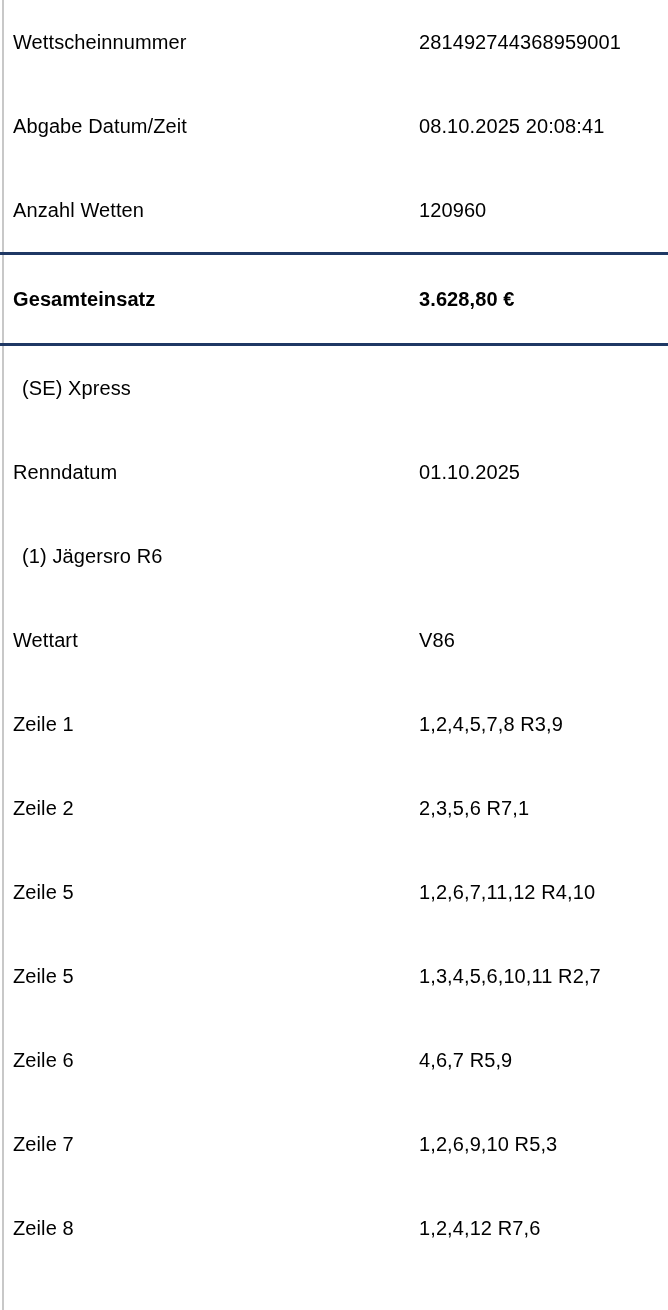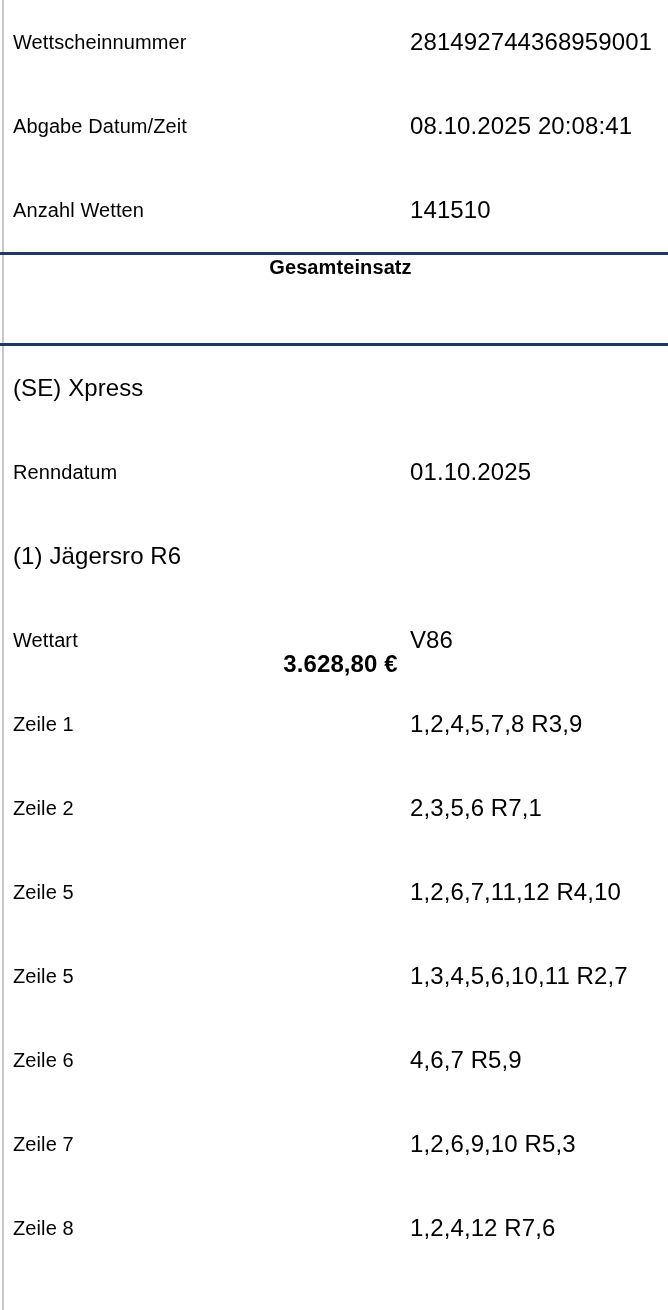--- a/index.html
+++ b/index.html
@@ -53,30 +53,30 @@
   .row .label {
     flex: 0 0 397px;
     font-size: 20px;
     line-height: 24px;
     letter-spacing: 0.1px;
     white-space: nowrap;
   }
 
   .row .value {
     flex: 1 1 auto;
-    font-size: 24px;
+    font-size: 20px;
     line-height: 24px;
     letter-spacing: 0.1px;
     white-space: nowrap;
+    margin-left: 9px;
   }
 
   
   .row.total {
     height: 88px;
-    flex-direction: column;
   }
   .row.total .label,
   .row.total .value {
     font-weight: bold;
   }
 
   .divider {
     position: relative;
     width: 668px;
     height: 3px;
@@ -97,21 +97,21 @@
       <span class="value">281492744368959001</span>
     </div>
 
     <div class="row">
       <span class="label">Abgabe Datum/Zeit</span>
       <span class="value">08.10.2025 20:08:41</span>
     </div>
 
     <div class="row">
       <span class="label">Anzahl Wetten</span>
-      <span class="value">141510</span>
+      <span class="value">120960</span>
     </div>
 
     <div class="divider"></div>
 
     <div class="row total">
       <span class="label">Gesamteinsatz</span>
       <span class="value">3.628,80 €</span>
     </div>
 
     <div class="divider"></div>

